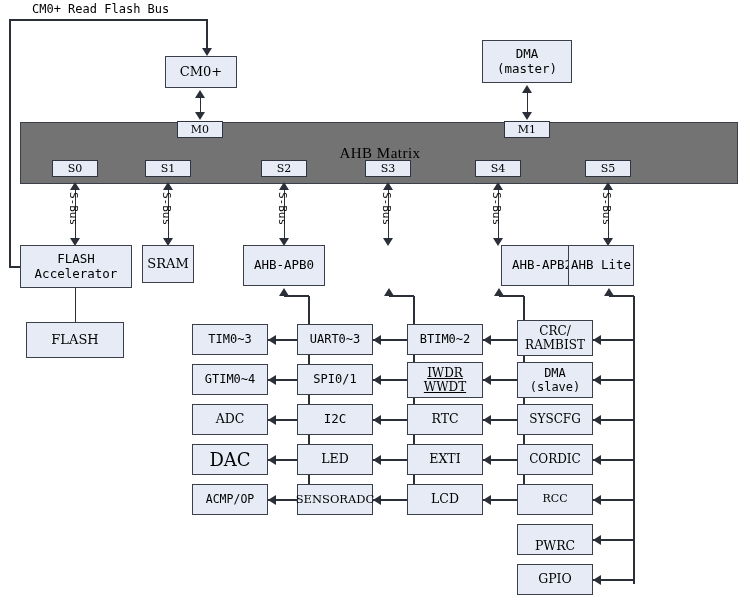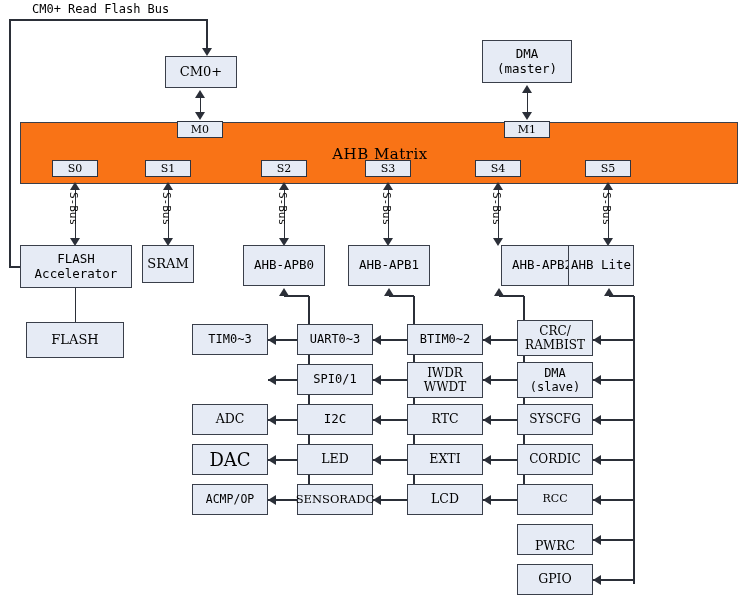--- a/index.html
+++ b/index.html
@@ -11,21 +11,21 @@
   .box{position:absolute;box-sizing:border-box;
        background:#e6ebf5;border:1.6px solid #3a3f4a;
        display:flex;align-items:center;justify-content:center;
        text-align:center;color:#000;line-height:1.18;}
   .box .lbl{display:block;white-space:pre-line;}
 
   .mono{font-family:"DejaVu Sans Mono","Liberation Mono",monospace;}
 
   
   #matrix{position:absolute;left:20px;top:122px;width:718px;height:62px;
-          background:#f97316;border:1.3px solid #3a3f4a;box-sizing:border-box;}
+          background:#737373;border:1.3px solid #3a3f4a;box-sizing:border-box;font-family:Liberation Serif, serif;}
   #matrix-label{position:absolute;left:0;top:22px;width:718px;text-align:center;
                 font-size:15px;letter-spacing:.5px;}
   .port{position:absolute;box-sizing:border-box;background:#e6ebf5;
         border:1.4px solid #2f3440;display:flex;align-items:center;
         justify-content:center;font-size:11px;height:17px;width:46px;}
 
   
   .ln{position:absolute;background:#2b2f38;}
   .vl{width:1.6px;}
   .hl{height:1.6px;}
@@ -118,23 +118,20 @@
   <div class="box mono" style="left:20px;top:245px;width:112px;height:43px;font-size:12.5px;">
     <span class="lbl">FLASH
 Accelerator</span>
   </div>
   <div class="box" style="left:142px;top:245px;width:52px;height:38px;font-size:13px;">
     <span class="lbl">SRAM</span>
   </div>
   <div class="box mono" style="left:243px;top:245px;width:82px;height:41px;font-size:12.5px;">
     <span class="lbl">AHB-APB0</span>
   </div>
-  <div class="box mono" style="left:348px;top:245px;width:82px;height:41px;font-size:12.5px;">
-    <span class="lbl">AHB-APB1</span>
-  </div>
   <div class="box mono" style="left:458px;top:245px;width:82px;height:41px;font-size:12.5px;margin-left:43px;">
     <span class="lbl">AHB-APB2</span>
   </div>
   <div class="box mono" style="left:568px;top:245px;width:66px;height:41px;font-size:12.5px;">
     <span class="lbl">AHB Lite</span>
   </div>
 
   <div class="ln vl" style="left:74.5px;top:288px;height:34px;"></div>
   <div class="box" style="left:26px;top:322px;width:98px;height:36px;font-size:13px;">
     <span class="lbl">FLASH</span>
@@ -143,20 +140,23 @@
   <div class="ln vl" style="left:308.2px;top:296px;height:208px;"></div>
   <div class="ln hl" style="left:283.8px;top:295px;width:25px;"></div>
   <div class="arw up" style="left:279px;top:288px;"></div>
 
   <div class="box mono" style="left:192px;top:324px;width:76px;height:31px;font-size:12px;text-align:center;">
       <span class="lbl">TIM0~3</span>
     </div>
   <div class="ln hl" style="left:268px;top:339px;width:41px;"></div>
   <div class="arw lf" style="left:268px;top:335px;"></div>
 
+  <div class="box mono" style="left:192px;top:364px;width:76px;height:31px;font-size:12px;">
+      <span class="lbl">GTIM0~4</span>
+    </div>
   <div class="ln hl" style="left:268px;top:379px;width:41px;"></div>
   <div class="arw lf" style="left:268px;top:375px;"></div>
 
   <div class="box" style="left:192px;top:404px;width:76px;height:31px;font-size:12.5px;">
       <span class="lbl">ADC</span>
     </div>
   <div class="ln hl" style="left:268px;top:419px;width:41px;"></div>
   <div class="arw lf" style="left:268px;top:415px;"></div>
 
   <div class="box" style="left:192px;top:444px;width:76px;height:31px;font-size:18px;">
@@ -208,21 +208,21 @@
   <div class="ln vl" style="left:523.2px;top:296px;height:208px;"></div>
   <div class="ln hl" style="left:498.8px;top:295px;width:25px;"></div>
   <div class="arw up" style="left:494px;top:288px;"></div>
 
   <div class="box mono" style="left:407px;top:324px;width:76px;height:31px;font-size:12px;">
       <span class="lbl">BTIM0~2</span>
     </div>
   <div class="ln hl" style="left:483px;top:339px;width:41px;"></div>
   <div class="arw lf" style="left:483px;top:335px;"></div>
 
-  <div class="box" style="left:407px;top:362px;width:76px;height:36px;font-size:12px;">
+  <div class="box" style="left:407px;top:362px;width:76px;height:36px;font-size:12px;text-decoration:underline;">
       <span class="lbl">IWDR
 WWDT</span>
     </div>
   <div class="ln hl" style="left:483px;top:379px;width:41px;"></div>
   <div class="arw lf" style="left:483px;top:375px;"></div>
 
   <div class="box" style="left:407px;top:404px;width:76px;height:31px;font-size:12.5px;">
       <span class="lbl">RTC</span>
     </div>
   <div class="ln hl" style="left:483px;top:419px;width:41px;"></div>

